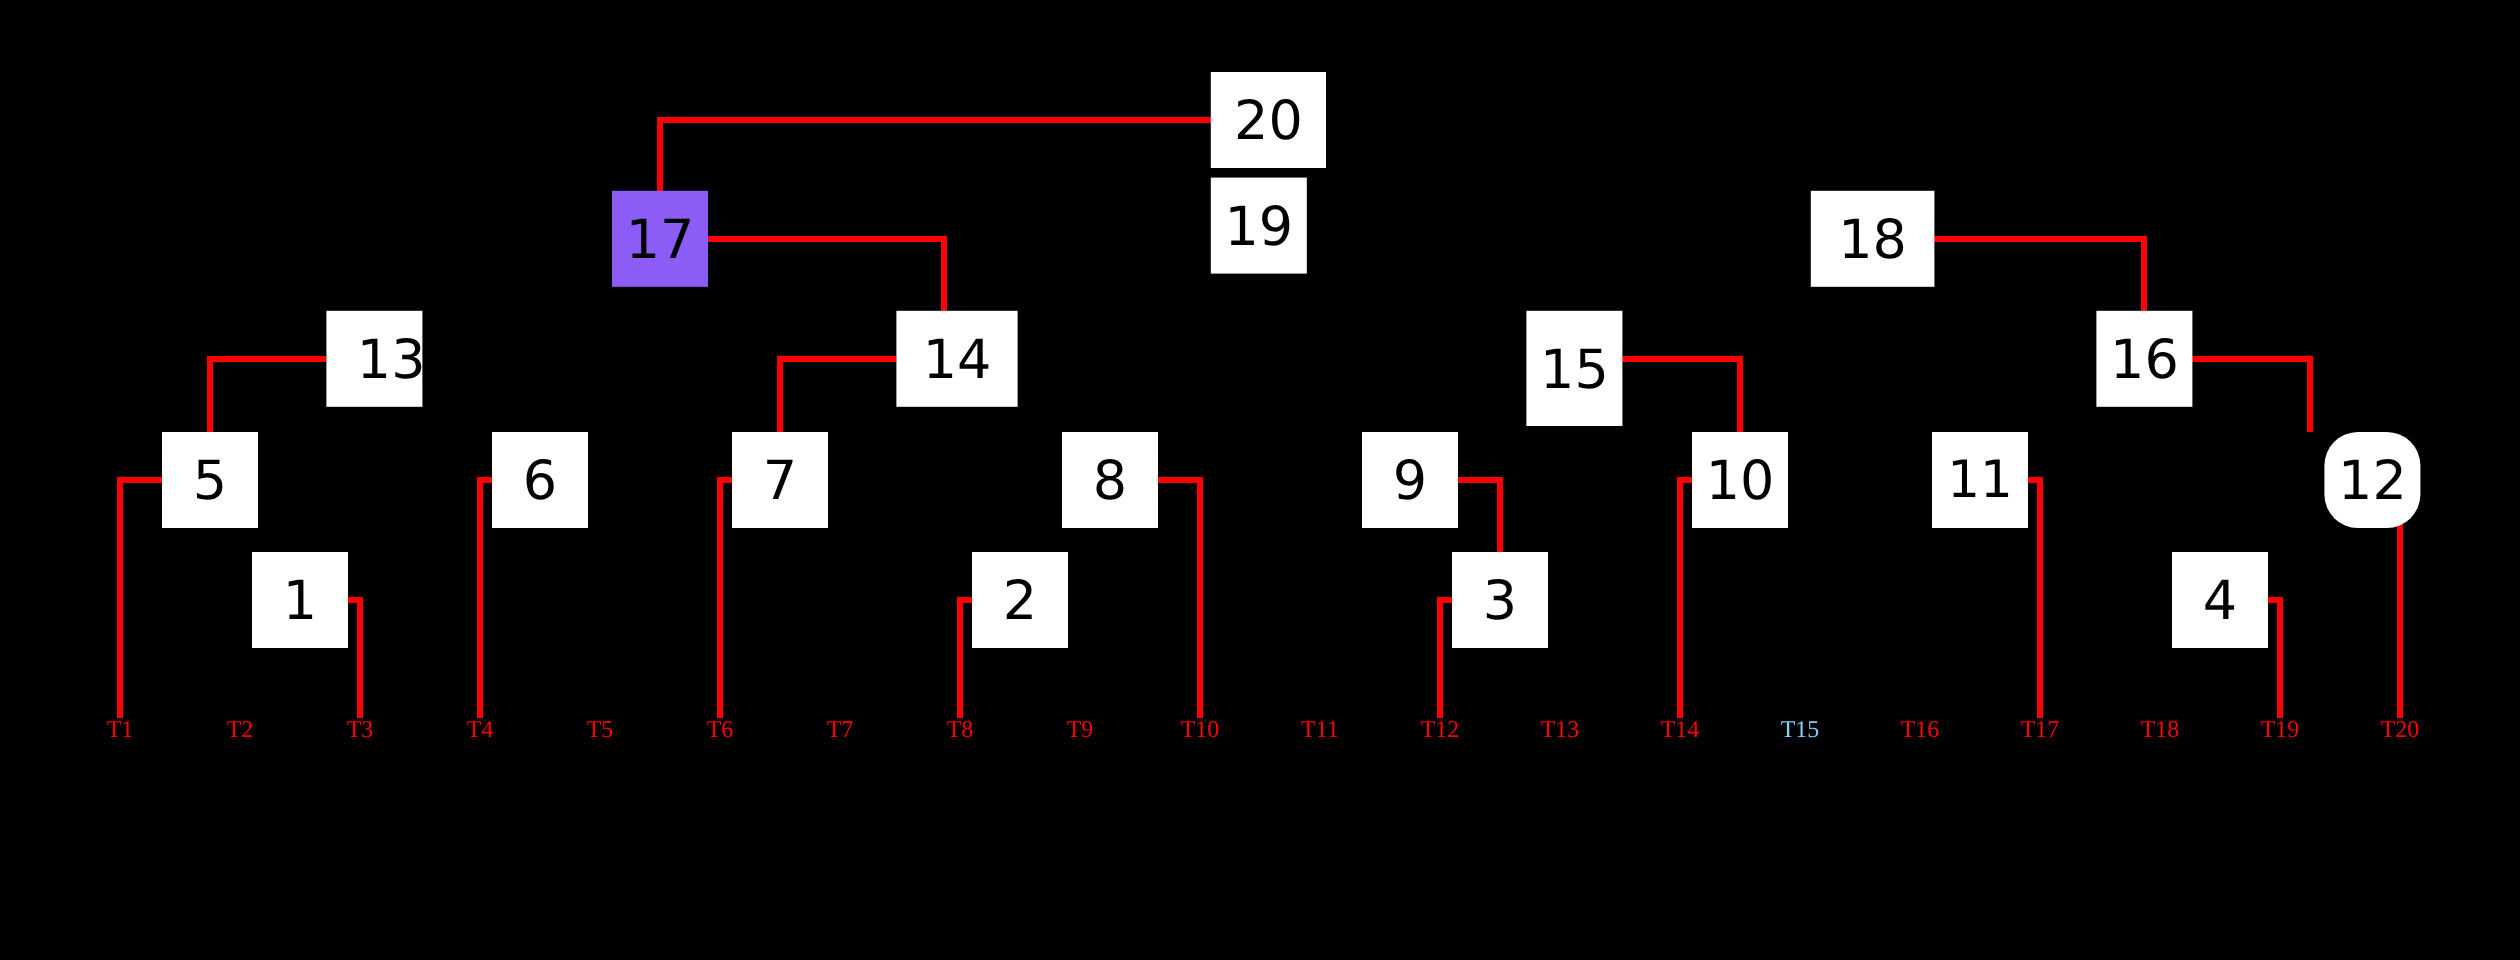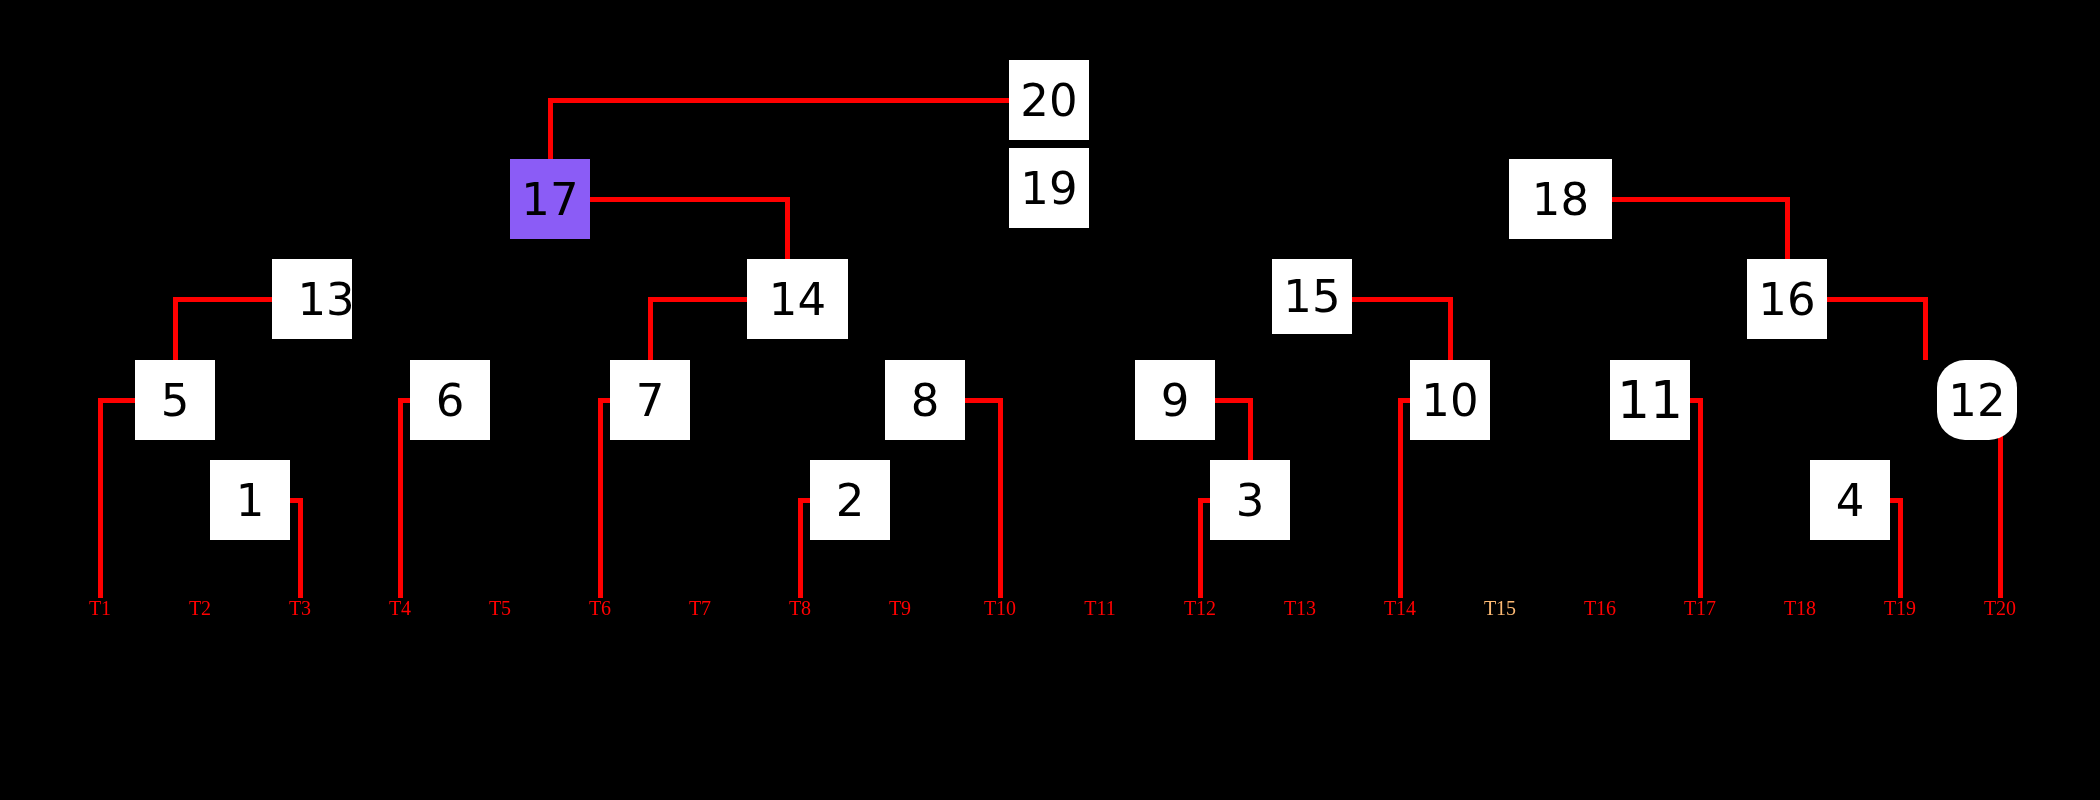--- a/index.html
+++ b/index.html
@@ -56,39 +56,39 @@
       <polyline points="965,400 1000,400 1000,598" fill="none" stroke="#ff0000" stroke-width="5" stroke-linejoin="miter" shape-rendering="crispEdges"></polyline>
       <polyline points="1215,400 1250,400 1250,460" fill="none" stroke="#ff0000" stroke-width="5" stroke-linejoin="miter" shape-rendering="crispEdges"></polyline>
       <polyline points="1410,400 1400,400 1400,598" fill="none" stroke="#ff0000" stroke-width="5" stroke-linejoin="miter" shape-rendering="crispEdges"></polyline>
       <polyline points="1690,400 1700,400 1700,598" fill="none" stroke="#ff0000" stroke-width="5" stroke-linejoin="miter" shape-rendering="crispEdges"></polyline>
       <polyline points="1965,400 2000,400 2000,598" fill="none" stroke="#ff0000" stroke-width="5" stroke-linejoin="miter" shape-rendering="crispEdges"></polyline>
       <polyline points="290,500 300,500 300,598" fill="none" stroke="#ff0000" stroke-width="5" stroke-linejoin="miter" shape-rendering="crispEdges"></polyline>
       <polyline points="810,500 800,500 800,598" fill="none" stroke="#ff0000" stroke-width="5" stroke-linejoin="miter" shape-rendering="crispEdges"></polyline>
       <polyline points="1210,500 1200,500 1200,598" fill="none" stroke="#ff0000" stroke-width="5" stroke-linejoin="miter" shape-rendering="crispEdges"></polyline>
       <polyline points="1890,500 1900,500 1900,598" fill="none" stroke="#ff0000" stroke-width="5" stroke-linejoin="miter" shape-rendering="crispEdges"></polyline>
     </svg>
-<div class="node-box" style="left: 1009px; top: 60px; width: 80px; height: 80px; background: rgb(255, 255, 255);">
+<div class="node-box" style="left: 1009px; top: 60px; width: 96px; height: 80px; background: rgb(255, 255, 255);">
       <span style="color: rgb(0, 0, 0); font-size: 45px;">20</span>
     </div>
     <div class="node-box" style="left: 1009px; top: 148px; width: 80px; height: 80px; background: rgb(255, 255, 255);">
       <span style="color: rgb(0, 0, 0); font-size: 45px;">19</span>
     </div>
     <div class="node-box" style="left: 510px; top: 159px; width: 80px; height: 80px; background: #8b5cf6;">
       <span style="color: rgb(0, 0, 0); font-size: 45px;">17</span>
     </div>
     <div class="node-box" style="left: 1509px; top: 159px; width: 103px; height: 80px; background: rgb(255, 255, 255);">
       <span style="color: rgb(0, 0, 0); font-size: 45px;">18</span>
     </div>
     <div class="node-box" style="left: 272px; top: 259px; width: 80px; height: 80px; background: rgb(255, 255, 255);">
       <span style="color: rgb(0, 0, 0); font-size: 45px; margin-left: 28px;">13</span>
     </div>
     <div class="node-box" style="left: 747px; top: 259px; width: 101px; height: 80px; background: rgb(255, 255, 255);">
       <span style="color: rgb(0, 0, 0); font-size: 45px;">14</span>
     </div>
-    <div class="node-box" style="left: 1272px; top: 259px; width: 80px; height: 75px; background: rgb(255, 255, 255);">
+    <div class="node-box" style="left: 1272px; top: 259px; width: 80px; height: 96px; background: rgb(255, 255, 255);">
       <span style="color: rgb(0, 0, 0); font-size: 45px;">15</span>
     </div>
     <div class="node-box" style="left: 1747px; top: 259px; width: 80px; height: 80px; background: rgb(255, 255, 255);">
       <span style="color: rgb(0, 0, 0); font-size: 45px;">16</span>
     </div>
     <div class="node-box" style="left: 135px; top: 360px; width: 80px; height: 80px; background: rgb(255, 255, 255);">
       <span style="color: rgb(0, 0, 0); font-size: 45px;">5</span>
     </div>
     <div class="node-box" style="left: 410px; top: 360px; width: 80px; height: 80px; background: rgb(255, 255, 255);">
       <span style="color: rgb(0, 0, 0); font-size: 45px;">6</span>
@@ -99,21 +99,21 @@
     <div class="node-box" style="left: 885px; top: 360px; width: 80px; height: 80px; background: rgb(255, 255, 255);">
       <span style="color: rgb(0, 0, 0); font-size: 45px;">8</span>
     </div>
     <div class="node-box" style="left: 1135px; top: 360px; width: 80px; height: 80px; background: rgb(255, 255, 255);">
       <span style="color: rgb(0, 0, 0); font-size: 45px;">9</span>
     </div>
     <div class="node-box" style="left: 1410px; top: 360px; width: 80px; height: 80px; background: rgb(255, 255, 255);">
       <span style="color: rgb(0, 0, 0); font-size: 45px;">10</span>
     </div>
     <div class="node-box" style="left: 1610px; top: 360px; width: 80px; height: 80px; background: rgb(255, 255, 255);">
-      <span style="color: rgb(0, 0, 0); font-size: 52px;">11</span>
+      <span style="color: rgb(0, 0, 0); font-size: 43px;">11</span>
     </div>
     <div class="node-box" style="left: 1937px; top: 360px; width: 80px; height: 80px; background: rgb(255, 255, 255); border-radius: 28px;">
       <span style="color: rgb(0, 0, 0); font-size: 45px;">12</span>
     </div>
     <div class="node-box" style="left: 210px; top: 460px; width: 80px; height: 80px; background: rgb(255, 255, 255);">
       <span style="color: rgb(0, 0, 0); font-size: 45px;">1</span>
     </div>
     <div class="node-box" style="left: 810px; top: 460px; width: 80px; height: 80px; background: rgb(255, 255, 255);">
       <span style="color: rgb(0, 0, 0); font-size: 45px;">2</span>
     </div>
@@ -130,19 +130,19 @@
     <div class="leaf-label" style="left: 500px; top: 598px; color: rgb(255, 0, 0); font-size: 20px;">T5</div>
     <div class="leaf-label" style="left: 600px; top: 598px; color: rgb(255, 0, 0); font-size: 20px;">T6</div>
     <div class="leaf-label" style="left: 700px; top: 598px; color: rgb(255, 0, 0); font-size: 20px;">T7</div>
     <div class="leaf-label" style="left: 800px; top: 598px; color: rgb(255, 0, 0); font-size: 20px;">T8</div>
     <div class="leaf-label" style="left: 900px; top: 598px; color: rgb(255, 0, 0); font-size: 20px;">T9</div>
     <div class="leaf-label" style="left: 1000px; top: 598px; color: rgb(255, 0, 0); font-size: 20px;">T10</div>
     <div class="leaf-label" style="left: 1100px; top: 598px; color: rgb(255, 0, 0); font-size: 20px;">T11</div>
     <div class="leaf-label" style="left: 1200px; top: 598px; color: rgb(255, 0, 0); font-size: 20px;">T12</div>
     <div class="leaf-label" style="left: 1300px; top: 598px; color: rgb(255, 0, 0); font-size: 20px;">T13</div>
     <div class="leaf-label" style="left: 1400px; top: 598px; color: rgb(255, 0, 0); font-size: 20px;">T14</div>
-    <div class="leaf-label" style="left: 1500px; top: 598px; color: #fdba74; font-size: 20px;">T15</div>
+    <div class="leaf-label" style="left: 1500px; top: 598px; color: #7dd3fc; font-size: 20px;">T15</div>
     <div class="leaf-label" style="left: 1600px; top: 598px; color: rgb(255, 0, 0); font-size: 20px;">T16</div>
     <div class="leaf-label" style="left: 1700px; top: 598px; color: rgb(255, 0, 0); font-size: 20px;">T17</div>
     <div class="leaf-label" style="left: 1800px; top: 598px; color: rgb(255, 0, 0); font-size: 20px;">T18</div>
     <div class="leaf-label" style="left: 1900px; top: 598px; color: rgb(255, 0, 0); font-size: 20px;">T19</div>
     <div class="leaf-label" style="left: 2000px; top: 598px; color: rgb(255, 0, 0); font-size: 20px;">T20</div>
   </div>
 
 </body></html>

